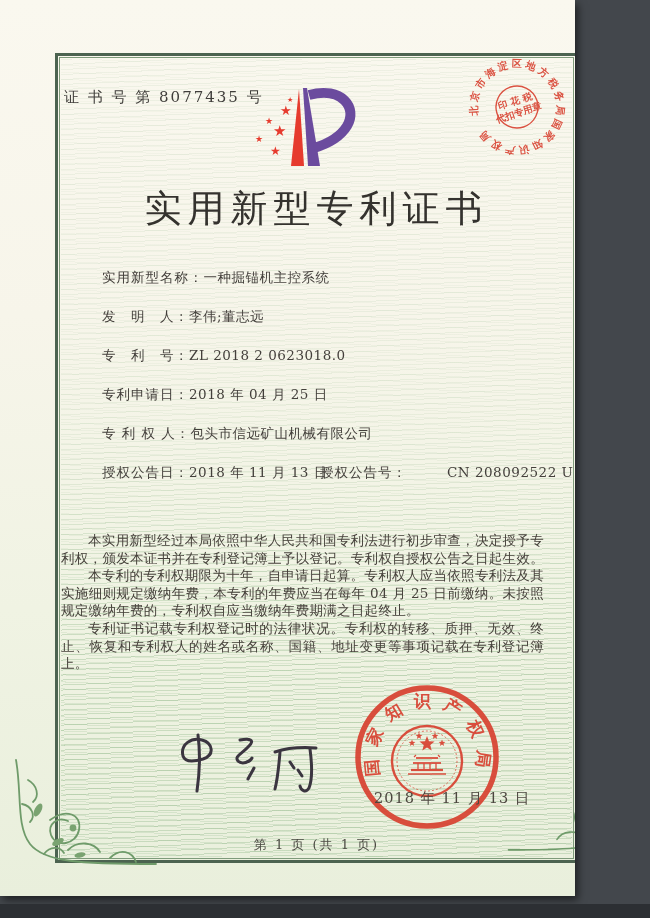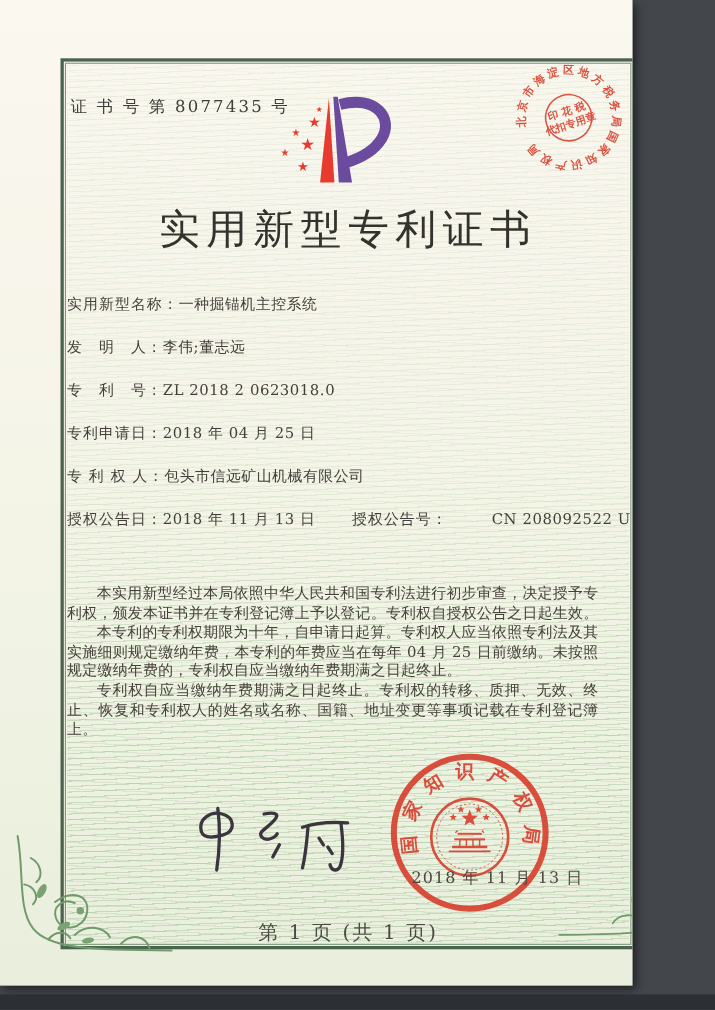--- a/index.html
+++ b/index.html
@@ -50,42 +50,42 @@
   .title {
     position:absolute; left:55px; top:184px; width:523px;
     text-align:center; font-size:37px; font-weight:400;
     letter-spacing:6px; color:#34322e;
   }
   .fields {
     position:absolute; left:61px; top:268px; width:482px;
     display:flex; flex-direction:column; gap:20px;
     font-size:13.5px; line-height:19px; color:#433f3b;
   }
-  .frow { display:flex; position:relative; white-space:nowrap; }
+  .frow { display:flex; position:relative; white-space:nowrap;padding-left:41px; }
   .flabel { white-space:pre; letter-spacing:1px; }
   .fvalue { letter-spacing:.5px; }
   .pair2 { position:absolute; left:259px; top:0; display:flex;gap:40px; }
   .paras {
     position:absolute; left:61px; top:532px; width:483px;
     font-size:13.5px; line-height:17.6px; text-align:justify;
     color:#46413b; letter-spacing:.3px;
   }
   .paras p { text-indent:2em; margin:0; }
   .director { position:absolute; left:64px; top:742px; font-size:15.5px; color:#3d3a36; letter-spacing:3px; }
   .director .dname { margin-top:7px; }
   .signature { position:absolute; left:152px; top:712px; }
   .seal-svg { position:absolute; left:332px; top:662px; opacity:.92; }
   .seal-date {
     position:absolute; left:374px; top:789px; z-index:5;
     font-size:14.5px; color:#4c463f; letter-spacing:1px;
   }
   .stamp-svg { position:absolute; left:442px; top:32px; transform:rotate(-18deg); opacity:.9; }
   .footer {
     position:absolute; left:55px; top:836px; width:523px;
-    text-align:center; font-size:18px; color:#4b4a43; letter-spacing:2px;
+    text-align:center; font-size:13px; color:#4b4a43; letter-spacing:2px;
   }
   .orn { position:absolute; pointer-events:none; }
   .orn-left { left:10px; top:758px; }
   .orn-right { left:505px; top:750px; transform:scaleX(-1); }
 </style>
 </head>
 <body>
 
 <div class="paper">
 
@@ -142,21 +142,21 @@
       <span class="pair2">
         <span class="flabel">授权公告号：</span>
         <span class="fvalue">CN 208092522 U</span>
       </span>
     </div>
   </div>
 
   <div class="paras">
     <p>本实用新型经过本局依照中华人民共和国专利法进行初步审查，决定授予专利权，颁发本证书并在专利登记簿上予以登记。专利权自授权公告之日起生效。</p>
     <p>本专利的专利权期限为十年，自申请日起算。专利权人应当依照专利法及其实施细则规定缴纳年费，本专利的年费应当在每年 04 月 25 日前缴纳。未按照规定缴纳年费的，专利权自应当缴纳年费期满之日起终止。</p>
-    <p>专利权自应当缴纳年费期满之日起终止。专利权的转移、质押、无效、终止、恢复和专利权人的姓名或名称、国籍、地址变更等事项记载在专利登记簿上。</p>
+    <p>专利证书记载专利权登记时的法律状况。专利权的转移、质押、无效、终止、恢复和专利权人的姓名或名称、国籍、地址变更等事项记载在专利登记簿上。</p>
   </div>
 
 
   <svg class="signature" width="185" height="100" viewBox="0 0 185 100">
     <g fill="none" stroke="#3b3540" stroke-width="3" stroke-linecap="round">
 
       <path d="M31,44 C28,32 40,25 50,28 C61,31 63,43 51,47 C41,50 33,50 31,44"></path>
       <path d="M46,23 C48,38 48,58 45,79"></path>
 
       <path d="M88,28 C98,26 103,28 97,34 C90,42 82,44 86,49 C90,53 98,50 100,46"></path>

